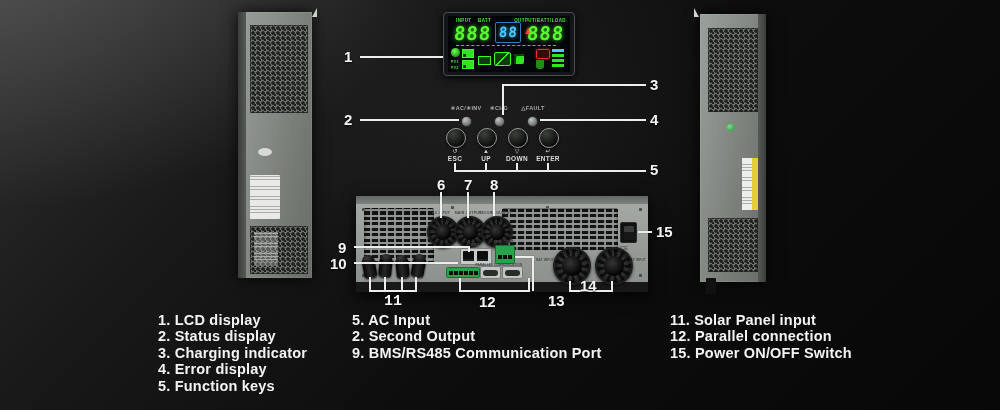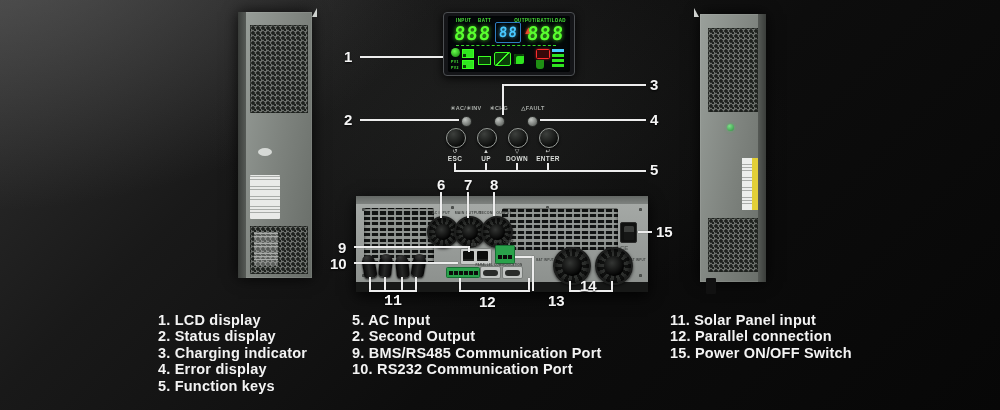--- a/index.html
+++ b/index.html
@@ -308,21 +308,20 @@
     <div class="legend-row">1. LCD display</div>
     <div class="legend-row">2. Status display</div>
     <div class="legend-row">3. Charging indicator</div>
     <div class="legend-row">4. Error display</div>
     <div class="legend-row">5. Function keys</div>
   </div>
   <div class="legend-col" style="left:352px;top:312px;">
     <div class="legend-row">5. AC Input</div>
     <div class="legend-row">2. Second Output</div>
     <div class="legend-row">9. BMS/RS485 Communication Port</div>
-    <div class="legend-row">10. RS232 Communication Port</div>
   </div>
   <div class="legend-col" style="left:656px;top:312px;margin-left:14px;">
     <div class="legend-row">11. Solar Panel input</div>
     <div class="legend-row">12. Parallel connection</div>
     <div class="legend-row">15. Power ON/OFF Switch</div>
   </div>
 
 </div>
 
 </body></html>

